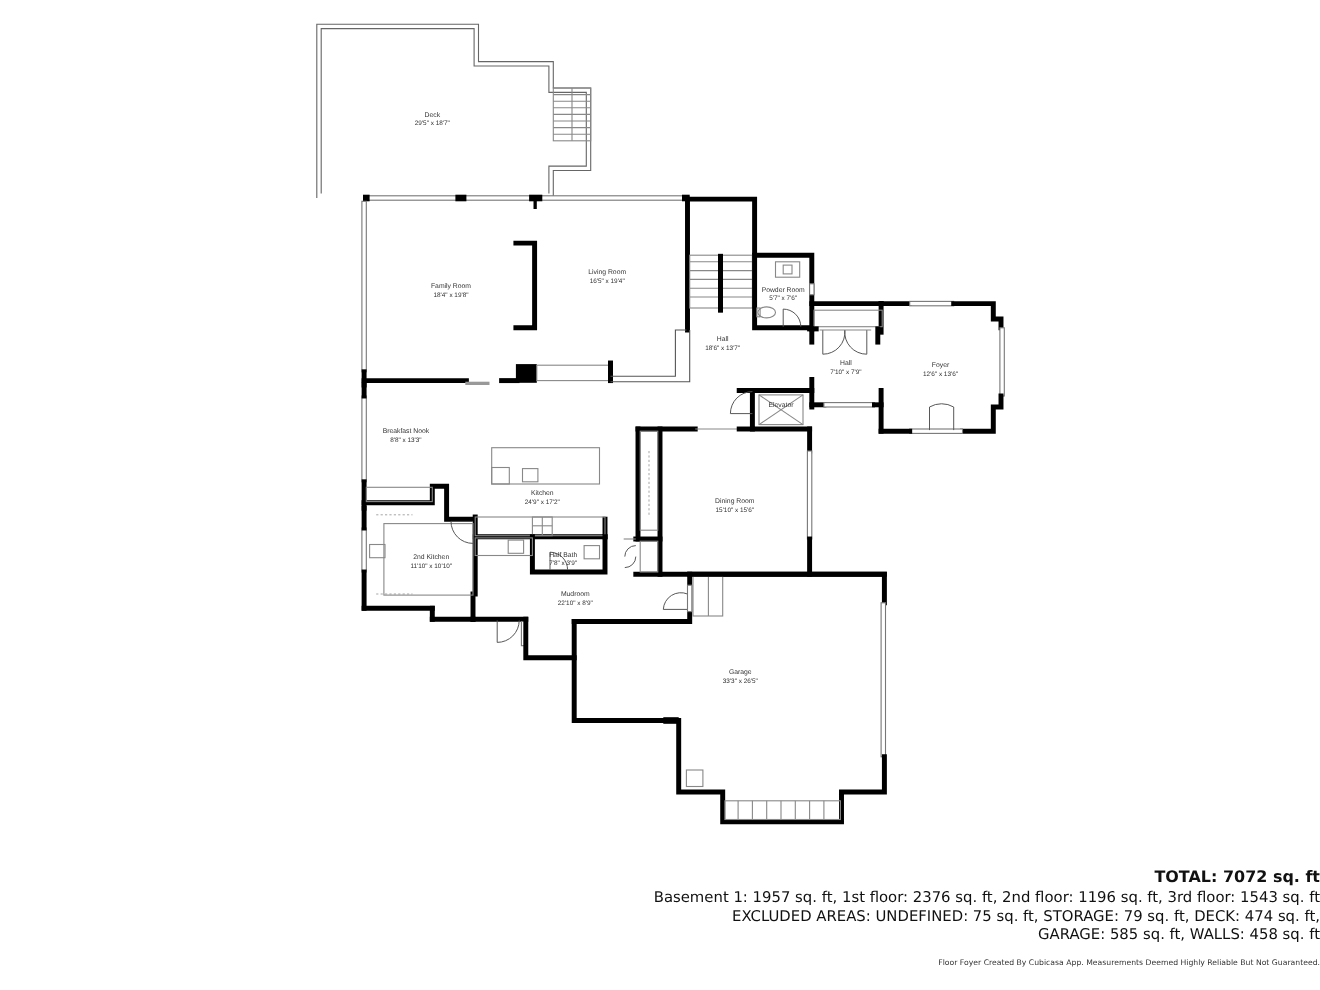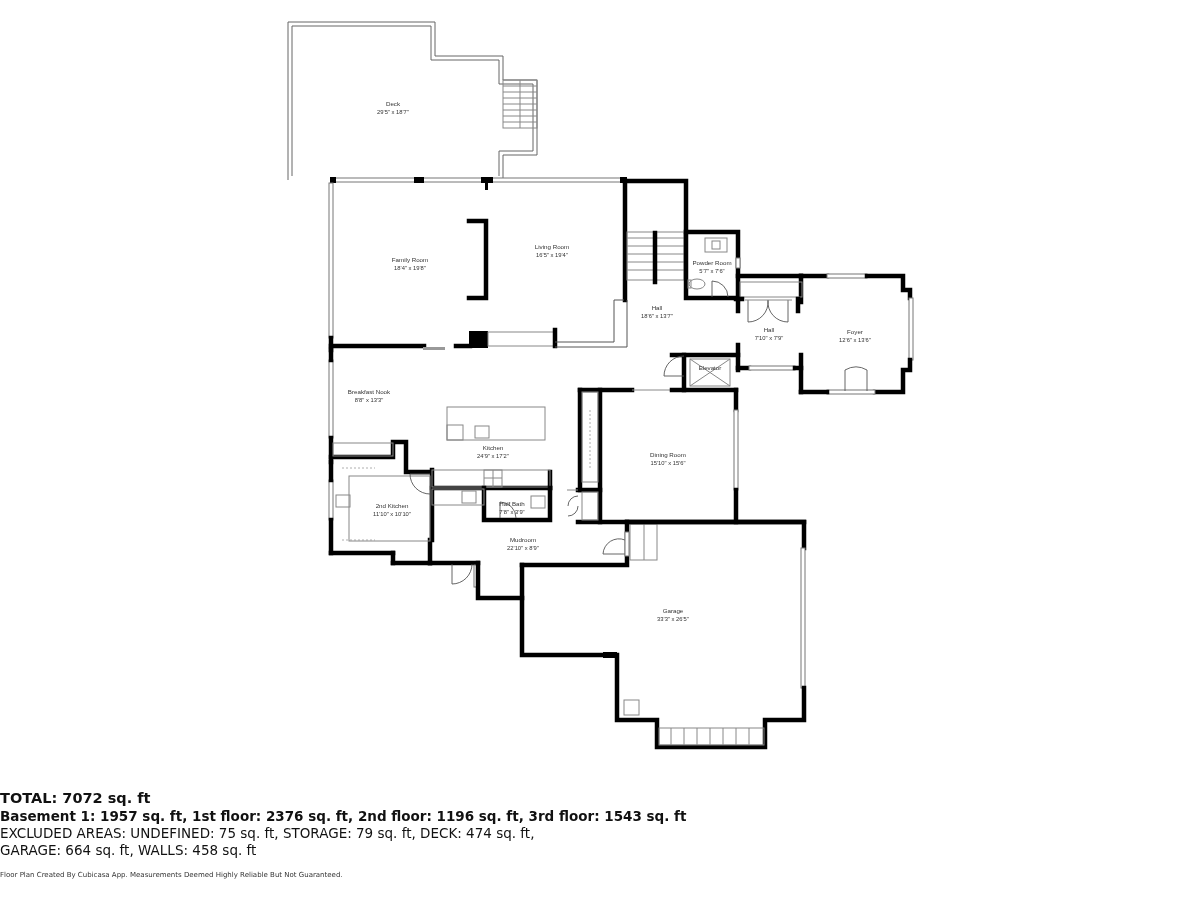--- a/index.html
+++ b/index.html
@@ -8,23 +8,23 @@
   .wall { stroke:#000; stroke-width:4.5; fill:none; stroke-linecap:square; }
   .thin { stroke:#555; stroke-width:1; fill:none; }
   .thin2 { stroke:#888; stroke-width:1; fill:none; }
   .dash { stroke:#999; stroke-width:0.8; fill:none; stroke-dasharray:2 2; }
   .win { stroke:#777; stroke-width:1; fill:#fff; }
   .deck { stroke:#666; stroke-width:1; fill:none; }
   .door { stroke:#555; stroke-width:0.9; fill:none; }
   .blk { fill:#000; }
   .rname { font-family:"Liberation Sans", sans-serif; font-size:6.2px; fill:#333; text-anchor:middle; }
   .rdim { font-family:"Liberation Sans", sans-serif; font-size:5.8px; fill:#333; text-anchor:middle; }
-  .summary { position:absolute; left:0; width:1200px; text-align:left; font-family:"DejaVu Sans", sans-serif; color:#111; }
+  .summary { position:absolute; left:0; width:1200px; text-align:right; font-family:"DejaVu Sans", sans-serif; color:#111; }
   .total { top:790px; font-size:14.5px; font-weight:bold; }
-  .line1 { top:808px; font-size:13.5px;font-weight:bold; }
+  .line1 { top:808px; font-size:13.5px; }
   .line2 { top:825px; font-size:13.5px; }
   .line3 { top:842px; font-size:13.5px; }
   .credit { top:871px; font-size:7px; color:#333; }
 </style>
 </head>
 <body>
 
 <svg id="plan" viewBox="0 0 1200 780" xmlns="http://www.w3.org/2000/svg">
 
   <g>
@@ -245,14 +245,14 @@
     <text class="rdim" x="523" y="550">22'10" x 8'9"</text>
 
     <text class="rname" x="673" y="613">Garage</text>
     <text class="rdim" x="673" y="621">33'3" x 26'5"</text>
   </g>
 </svg>
 
 <div class="summary total">TOTAL: 7072 sq. ft</div>
 <div class="summary line1">Basement 1: 1957 sq. ft, 1st floor: 2376 sq. ft, 2nd floor: 1196 sq. ft, 3rd floor: 1543 sq. ft</div>
 <div class="summary line2">EXCLUDED AREAS: UNDEFINED: 75 sq. ft, STORAGE: 79 sq. ft, DECK: 474 sq. ft,</div>
-<div class="summary line3">GARAGE: 664 sq. ft, WALLS: 458 sq. ft</div>
-<div class="summary credit">Floor Plan Created By Cubicasa App. Measurements Deemed Highly Reliable But Not Guaranteed.</div>
+<div class="summary line3">GARAGE: 585 sq. ft, WALLS: 458 sq. ft</div>
+<div class="summary credit">Floor Foyer Created By Cubicasa App. Measurements Deemed Highly Reliable But Not Guaranteed.</div>
 
 </body></html>

